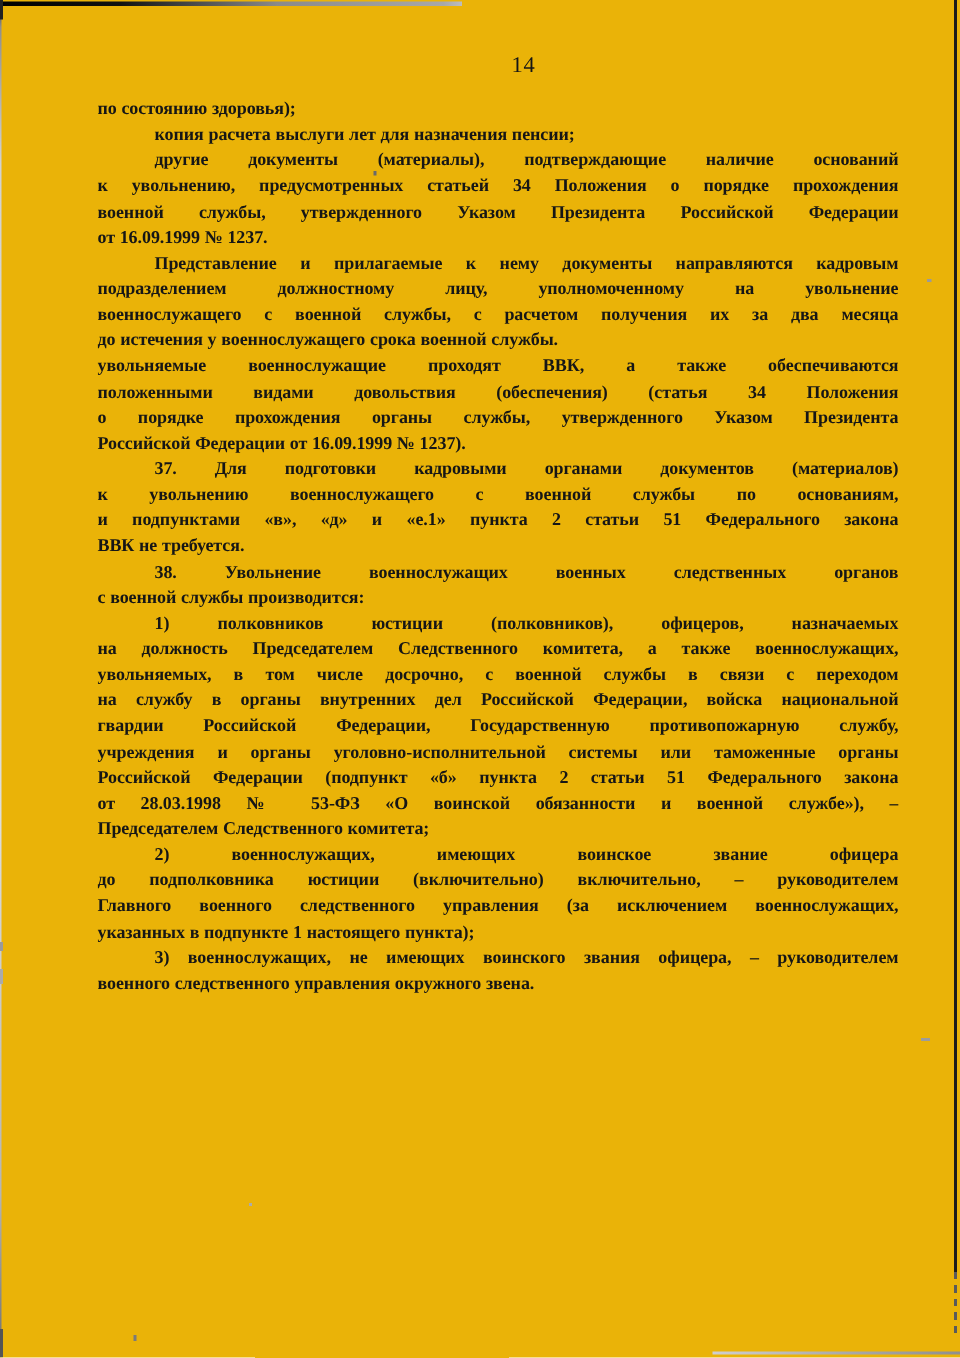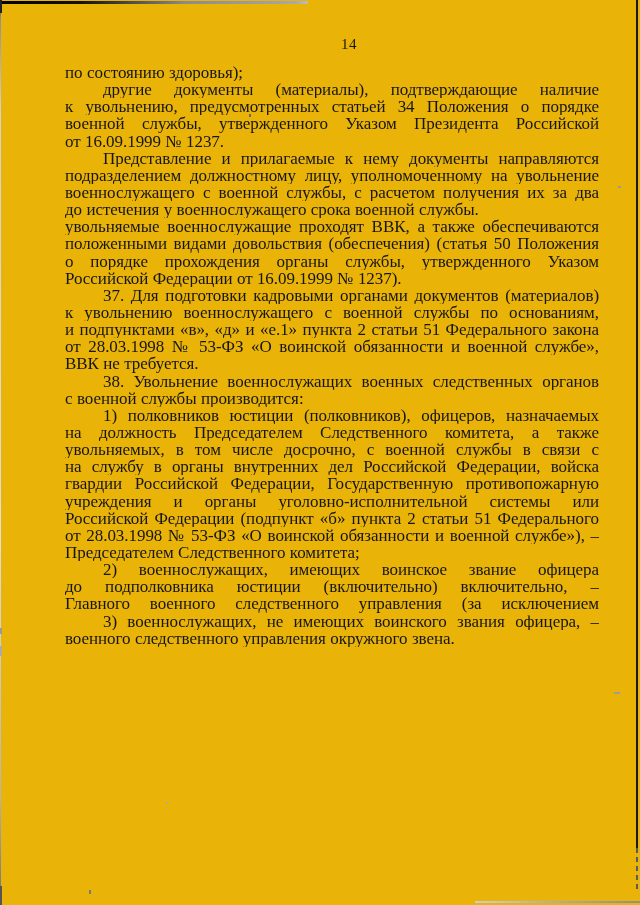--- a/index.html
+++ b/index.html
@@ -21,27 +21,28 @@
     font-size: 15px;
     letter-spacing: 0.5px;
   }
   .content {
     position: absolute;
     left: 65px;
     top: 64px;
     width: 534px;
   }
   .line {
-    font-size: 17px;
+    font-size: 12px;
     line-height: 17.15px;
     height: 17.15px;
     overflow: hidden;
     letter-spacing: -0.05px;
     word-spacing: 0.2px;
     text-align: left;
+    font-weight: bold;
   }
   .line.j { text-align: justify; text-align-last: justify; }
   .line.i { text-indent: 38px; }
 
   
   .art { position: absolute; pointer-events: none; }
   .art-top-line {
     left: 0; top: 1px; width: 308px; height: 3px;
     background: linear-gradient(90deg, #000 0%, #111 26%, #4a4a4a 42%, #8a8a8a 60%, #a8a8a8 96%, #bdbdbd 100%);
   }
@@ -88,48 +89,49 @@
   <div class="art speck-1"></div>
   <div class="art speck-2"></div>
   <div class="art speck-3"></div>
   <div class="art speck-4"></div>
   <div class="art speck-5"></div>
 
   <div class="pagenum">14</div>
 
   <div class="content">
       <div class="line">по состоянию здоровья);</div>
+      <div class="line i">копия расчета выслуги лет для назначения пенсии;</div>
       <div class="line j i">другие документы (материалы), подтверждающие наличие оснований</div>
       <div class="line j">к увольнению, предусмотренных статьей 34 Положения о порядке прохождения</div>
       <div class="line j">военной службы, утвержденного Указом Президента Российской Федерации</div>
       <div class="line">от 16.09.1999 № 1237.</div>
       <div class="line j i">Представление и прилагаемые к нему документы направляются кадровым</div>
       <div class="line j">подразделением должностному лицу, уполномоченному на увольнение</div>
       <div class="line j">военнослужащего с военной службы, с расчетом получения их за два месяца</div>
       <div class="line">до истечения у военнослужащего срока военной службы.</div>
       <div class="line j">увольняемые военнослужащие проходят ВВК, а также обеспечиваются</div>
-      <div class="line j">положенными видами довольствия (обеспечения) (статья 50 Положения</div>
+      <div class="line j">положенными видами довольствия (обеспечения) (статья 34 Положения</div>
       <div class="line j">о порядке прохождения органы службы, утвержденного Указом Президента</div>
       <div class="line">Российской Федерации от 16.09.1999 № 1237).</div>
       <div class="line j i">37. Для подготовки кадровыми органами документов (материалов)</div>
       <div class="line j">к увольнению военнослужащего с военной службы по основаниям,</div>
       <div class="line j">и подпунктами «в», «д» и «е.1» пункта 2 статьи 51 Федерального закона</div>
-      <div class="line j">от 28.03.1998 № 53-ФЗ «О воинской обязанности и военной службе», заключение</div>
       <div class="line">ВВК не требуется.</div>
       <div class="line j i">38. Увольнение военнослужащих военных следственных органов</div>
       <div class="line">с военной службы производится:</div>
       <div class="line j i">1) полковников юстиции (полковников), офицеров, назначаемых</div>
       <div class="line j">на должность Председателем Следственного комитета, а также военнослужащих,</div>
       <div class="line j">увольняемых, в том числе досрочно, с военной службы в связи с переходом</div>
       <div class="line j">на службу в органы внутренних дел Российской Федерации, войска национальной</div>
       <div class="line j">гвардии Российской Федерации, Государственную противопожарную службу,</div>
       <div class="line j">учреждения и органы уголовно-исполнительной системы или таможенные органы</div>
       <div class="line j">Российской Федерации (подпункт «б» пункта 2 статьи 51 Федерального закона</div>
       <div class="line j">от 28.03.1998 № 53-ФЗ «О воинской обязанности и военной службе»), –</div>
       <div class="line">Председателем Следственного комитета;</div>
       <div class="line j i">2) военнослужащих, имеющих воинское звание офицера</div>
       <div class="line j">до подполковника юстиции (включительно) включительно, – руководителем</div>
       <div class="line j">Главного военного следственного управления (за исключением военнослужащих,</div>
+      <div class="line">указанных в подпункте 1 настоящего пункта);</div>
       <div class="line j i">3) военнослужащих, не имеющих воинского звания офицера, – руководителем</div>
       <div class="line">военного следственного управления окружного звена.</div>
     </div>
 
 </div>
 
 </body></html>

